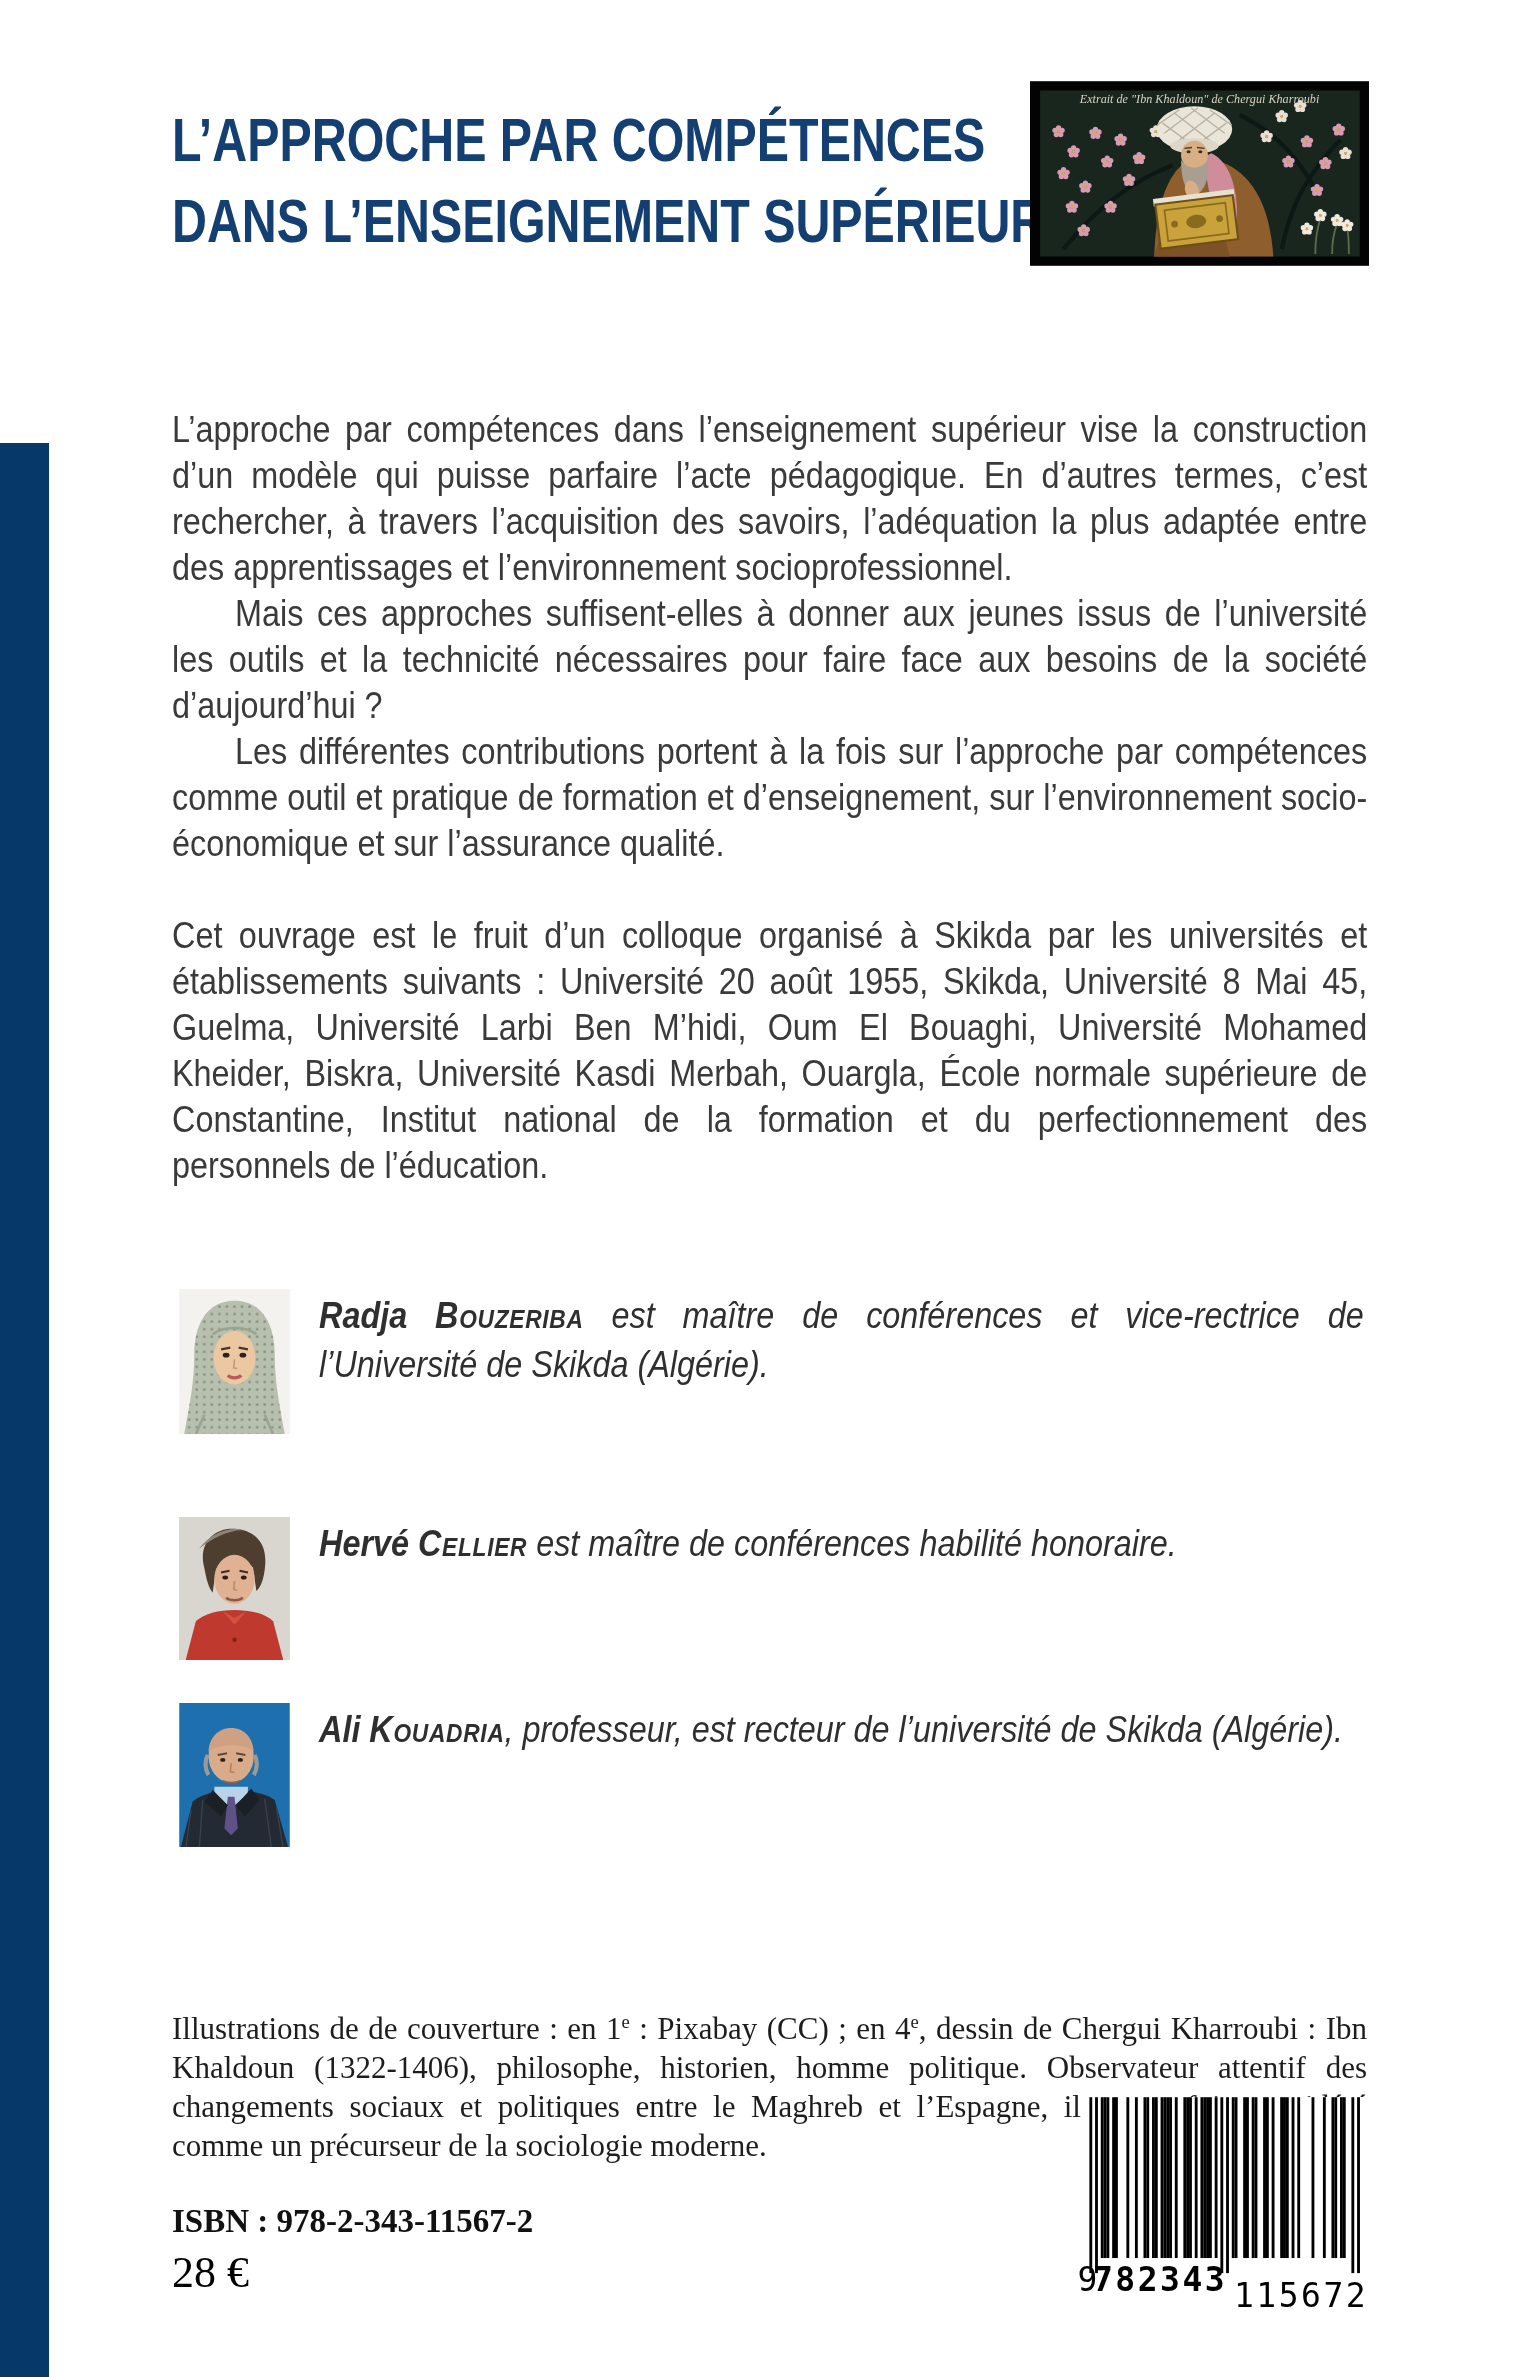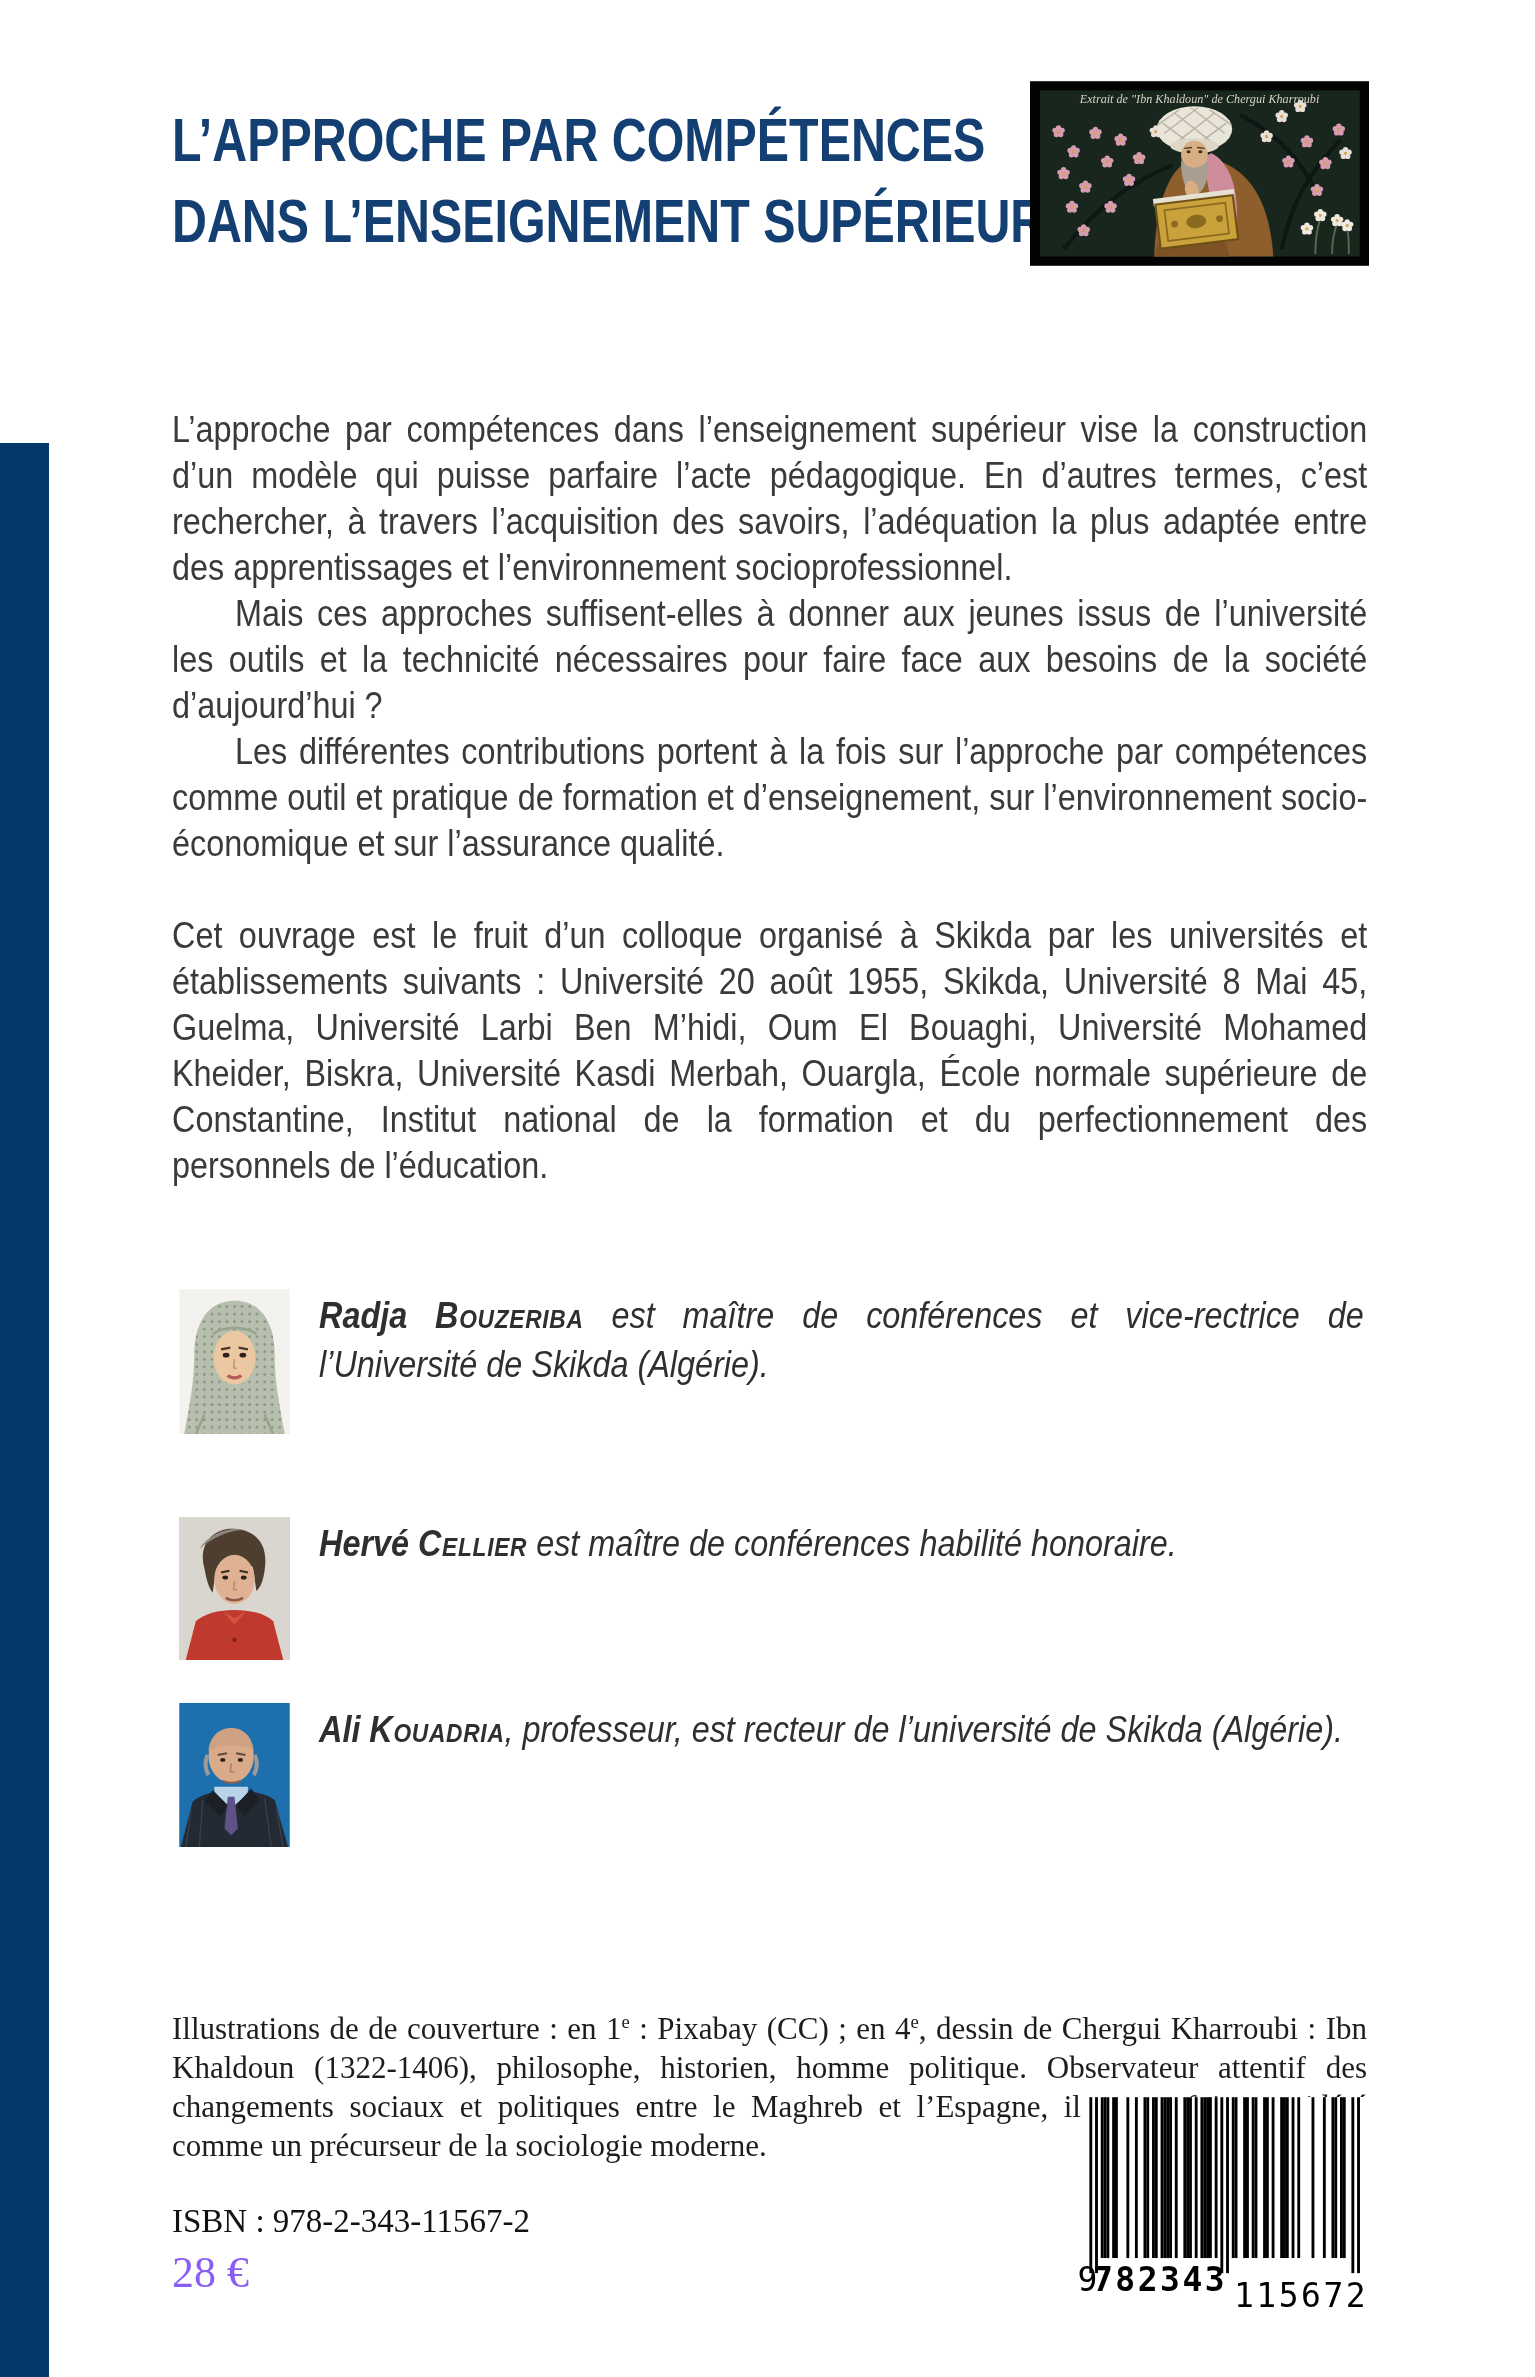--- a/index.html
+++ b/index.html
@@ -27,23 +27,23 @@
        transform-origin:0 0;font-size:37px;line-height:49px;color:#2f2f2f;
        font-style:italic;text-align:justify;}
   .bio .fname{font-weight:700;}
   .bio .lname{font-weight:700;font-variant:small-caps;letter-spacing:0.8px;}
   
   .credits{position:absolute;left:172px;top:1978px;width:1195px;
            font-family:"Liberation Serif",serif;font-size:31px;line-height:39px;
            color:#1d1d1d;text-align:justify;}
   .credits sup{font-size:60%;line-height:0;}
   .isbn{position:absolute;left:172px;top:2203px;font-family:"Liberation Serif",serif;
-        font-size:33px;color:#111;}
+        font-size:33px;color:#111;font-weight:bold;}
   .price{position:absolute;left:172px;top:2247px;font-family:"Liberation Serif",serif;
-         font-size:44px;color:#8b5cf6;}
+         font-size:44px;color:#000000;}
   
   .barcode{position:absolute;left:1081px;top:2097px;width:289px;height:201px;background:#fff;}
   .barcode .digits{position:absolute;left:0;top:163px;width:289px;height:39px;
                    font-family:"DejaVu Sans Mono","Liberation Mono",monospace;
                    font-size:33px;color:#000;}
   .digits span{position:absolute;top:0;}
   .digits .d1{left:-3.4px;}
   .digits .g1{left:12px;width:122px;text-align:center;letter-spacing:2.5px;font-weight:bold;}
   .digits .g2{left:153px;width:122px;text-align:center;letter-spacing:2.5px;margin-top:16px;}
 </style>

